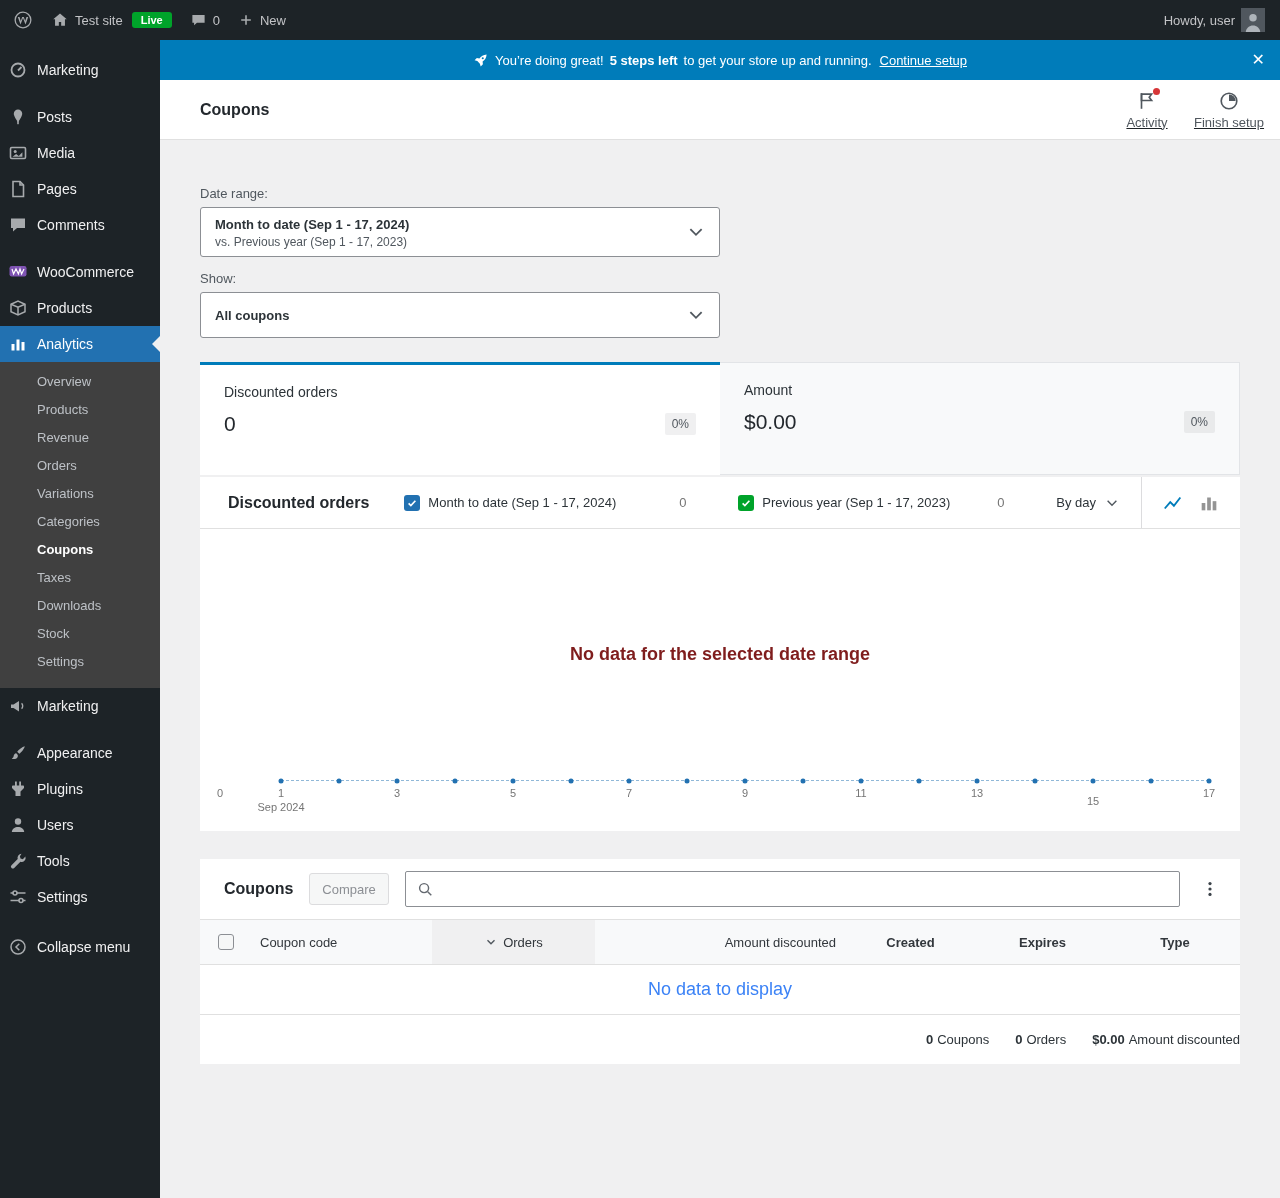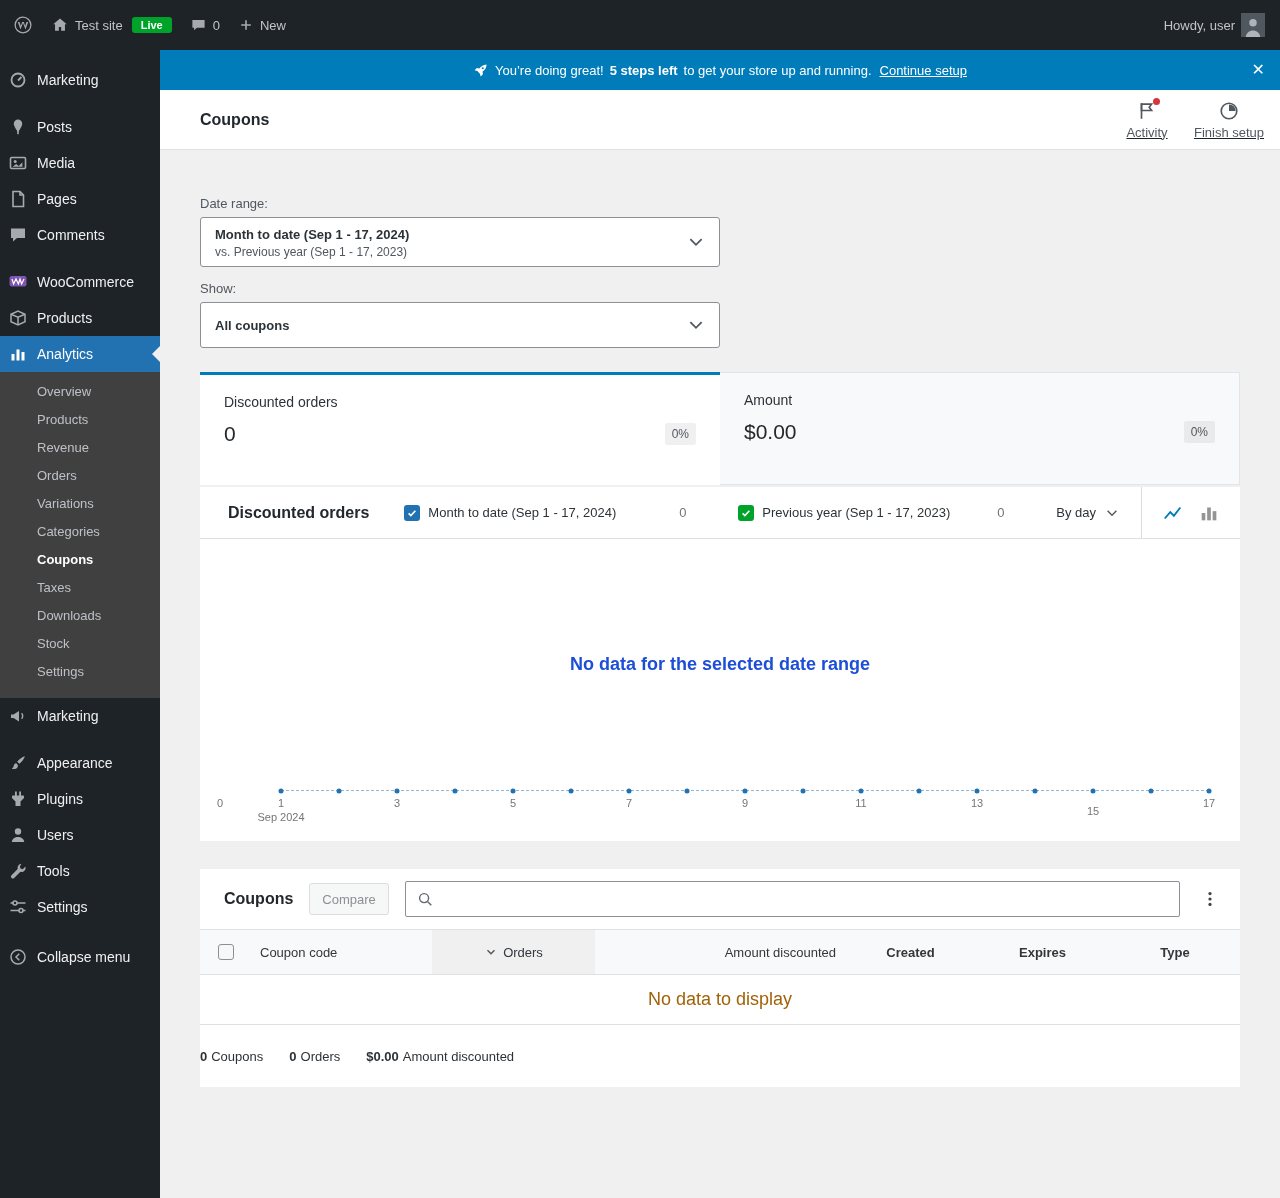--- a/index.html
+++ b/index.html
@@ -1,20 +1,20 @@
 <!DOCTYPE html>
 <html><head>
 <meta charset="utf-8">
 <style>
   * { box-sizing:border-box; margin:0; padding:0; }
   body { width:1280px; height:1198px; font-family:"Liberation Sans","DejaVu Sans",sans-serif; background:#f0f0f1; color:#1d2327; overflow:hidden; }
   svg { display:block; }
 
   
-  .admin-bar { height:50px; background:#1d2327; color:#c3c4c7; display:flex; align-items:center; font-size:13px; padding:0 6px 0 4px; }
+  .admin-bar { height:40px; background:#1d2327; color:#c3c4c7; display:flex; align-items:center; font-size:13px; padding:0 6px 0 4px; }
   .ab-item { display:flex; align-items:center; gap:6px; padding:0 9px; height:32px; cursor:pointer; }
   .ab-item svg { color:#a7aaad; }
   .live-badge { background:#00a32a; color:#fff; font-size:11px; font-weight:700; padding:2px 9px; border-radius:3px; margin-left:3px; }
   .ab-right { margin-left:auto; }
   .avatar { width:24px; height:24px; background:#50575e; display:flex; align-items:flex-end; justify-content:center; overflow:hidden; }
 
   
   .layout { display:flex; height:1166px; }
   .sidebar { width:160px; flex-shrink:0; background:#1d2327; padding-top:12px; }
   .menu-item { position:relative; display:flex; align-items:center; gap:9px; padding:8px 8px; font-size:14px; color:#f0f0f1; cursor:pointer; line-height:18px; }
@@ -72,21 +72,21 @@
   .legend-item { width:296px; display:flex; align-items:center; gap:8px; cursor:pointer; }
   .legend-item + .legend-item { margin-left:22px;padding-left:16px; }
   .wc-checkbox { width:16px; height:16px; border-radius:3px; display:flex; align-items:center; justify-content:center; flex-shrink:0; }
   .legend-label { font-size:13px; color:#2c3338; }
   .legend-count { margin-left:auto; padding-right:14px; font-size:13px; color:#757575; }
   .chart-controls { margin-left:auto; display:flex; align-items:center; height:100%; }
   .interval { display:flex; align-items:center; gap:9px; font-size:13px; color:#2c3338; margin-right:22px; cursor:pointer; }
   .type-buttons { width:99px; height:100%; border-left:1px solid #dcdcde; display:flex; align-items:center; justify-content:center; gap:14px; }
   .type-btn { cursor:pointer; }
   .chart-body { position:relative; height:302px; }
-  .chart-empty { position:absolute; left:0; right:0; top:115px; text-align:center; font-size:18px; font-weight:600; color:#1d4ed8; }
+  .chart-empty { position:absolute; left:0; right:0; top:115px; text-align:center; font-size:18px; font-weight:600; color:#7f1d1d; }
   .x-axis { position:absolute; left:81px; right:31px; top:251px; border-top:1px dashed rgba(34,113,177,.5); }
   .axis-dot { position:absolute; top:0; width:5px; height:5px; border-radius:50%; background:#2271b1; transform:translate(-50%,-50%); }
   .axis-label { position:absolute; top:6px; transform:translateX(-50%); font-size:11px; color:#757575; }
   .axis-month { position:absolute; top:20px; transform:translateX(-50%); font-size:11px; color:#757575; white-space:nowrap; }
   .axis-zero { position:absolute; left:-64px; top:6px; font-size:11px; color:#757575; }
 
   
   .table-card { background:#fff; margin-top:28px; }
   .table-card-header { height:60px; display:flex; align-items:center; padding:0 16px 0 24px; }
   .table-title { font-size:16px; font-weight:600; color:#23282d; }
@@ -95,22 +95,22 @@
   .search-box input { border:none; outline:none; flex:1; font-size:13px; font-family:inherit; color:#2c3338; background:transparent; }
   .ellipsis-btn { width:28px; display:flex; justify-content:center; cursor:pointer; color:#3c434a; }
   .thead { display:grid; grid-template-columns:52px 180px 163px 251px 129px 135px 130px; height:46px; background:#f8f9fa; border-top:1px solid #e0e0e0; border-bottom:1px solid #e0e0e0; font-size:13px; color:#32373c; }
   .th { display:flex; align-items:center; }
   .th-check { justify-content:center; }
   .th-couponcode { padding-left:8px; cursor:pointer; }
   .th-orders { justify-content:center; gap:5px; background:#f0f0f1; cursor:pointer; }
   .th-amount { justify-content:flex-end; padding-right:10px; cursor:pointer; }
   .th-center { justify-content:center; font-weight:700; }
   .plain-checkbox { width:16px; height:16px; border:1px solid #8c8f94; border-radius:3px; background:#f6f7f7; cursor:pointer; }
-  .tbody-empty { height:49px; display:flex; align-items:center; justify-content:center; font-size:18px; color:#a16207; }
-  .tfoot { height:63px; border-top:1px solid #e0e0e0; display:flex; align-items:center; justify-content:flex-start; gap:26px; font-size:13px; color:#2c3338; }
+  .tbody-empty { height:49px; display:flex; align-items:center; justify-content:center; font-size:18px; color:#3b82f6; }
+  .tfoot { height:50px; border-top:1px solid #e0e0e0; display:flex; align-items:center; justify-content:flex-end; gap:26px; font-size:13px; color:#2c3338; }
   .sum-pair b { font-weight:700; margin-right:4px; }
 </style>
 </head>
 <body>
 
 <div class="admin-bar">
   <div class="ab-item">
     <span>
         <svg width="20" height="20" viewBox="0 0 20 20" fill="currentColor">
           <path d="M10 1.5A8.5 8.5 0 1 0 18.5 10 8.51 8.51 0 0 0 10 1.5zm0 1.3A7.2 7.2 0 1 1 2.8 10 7.2 7.2 0 0 1 10 2.8zM4.8 7l2.7 7.4L10 8l2.5 6.4L15.2 7h-1.7l-1.3 3.9L10.8 7H9.2l-1.4 3.9L6.5 7z"></path>

